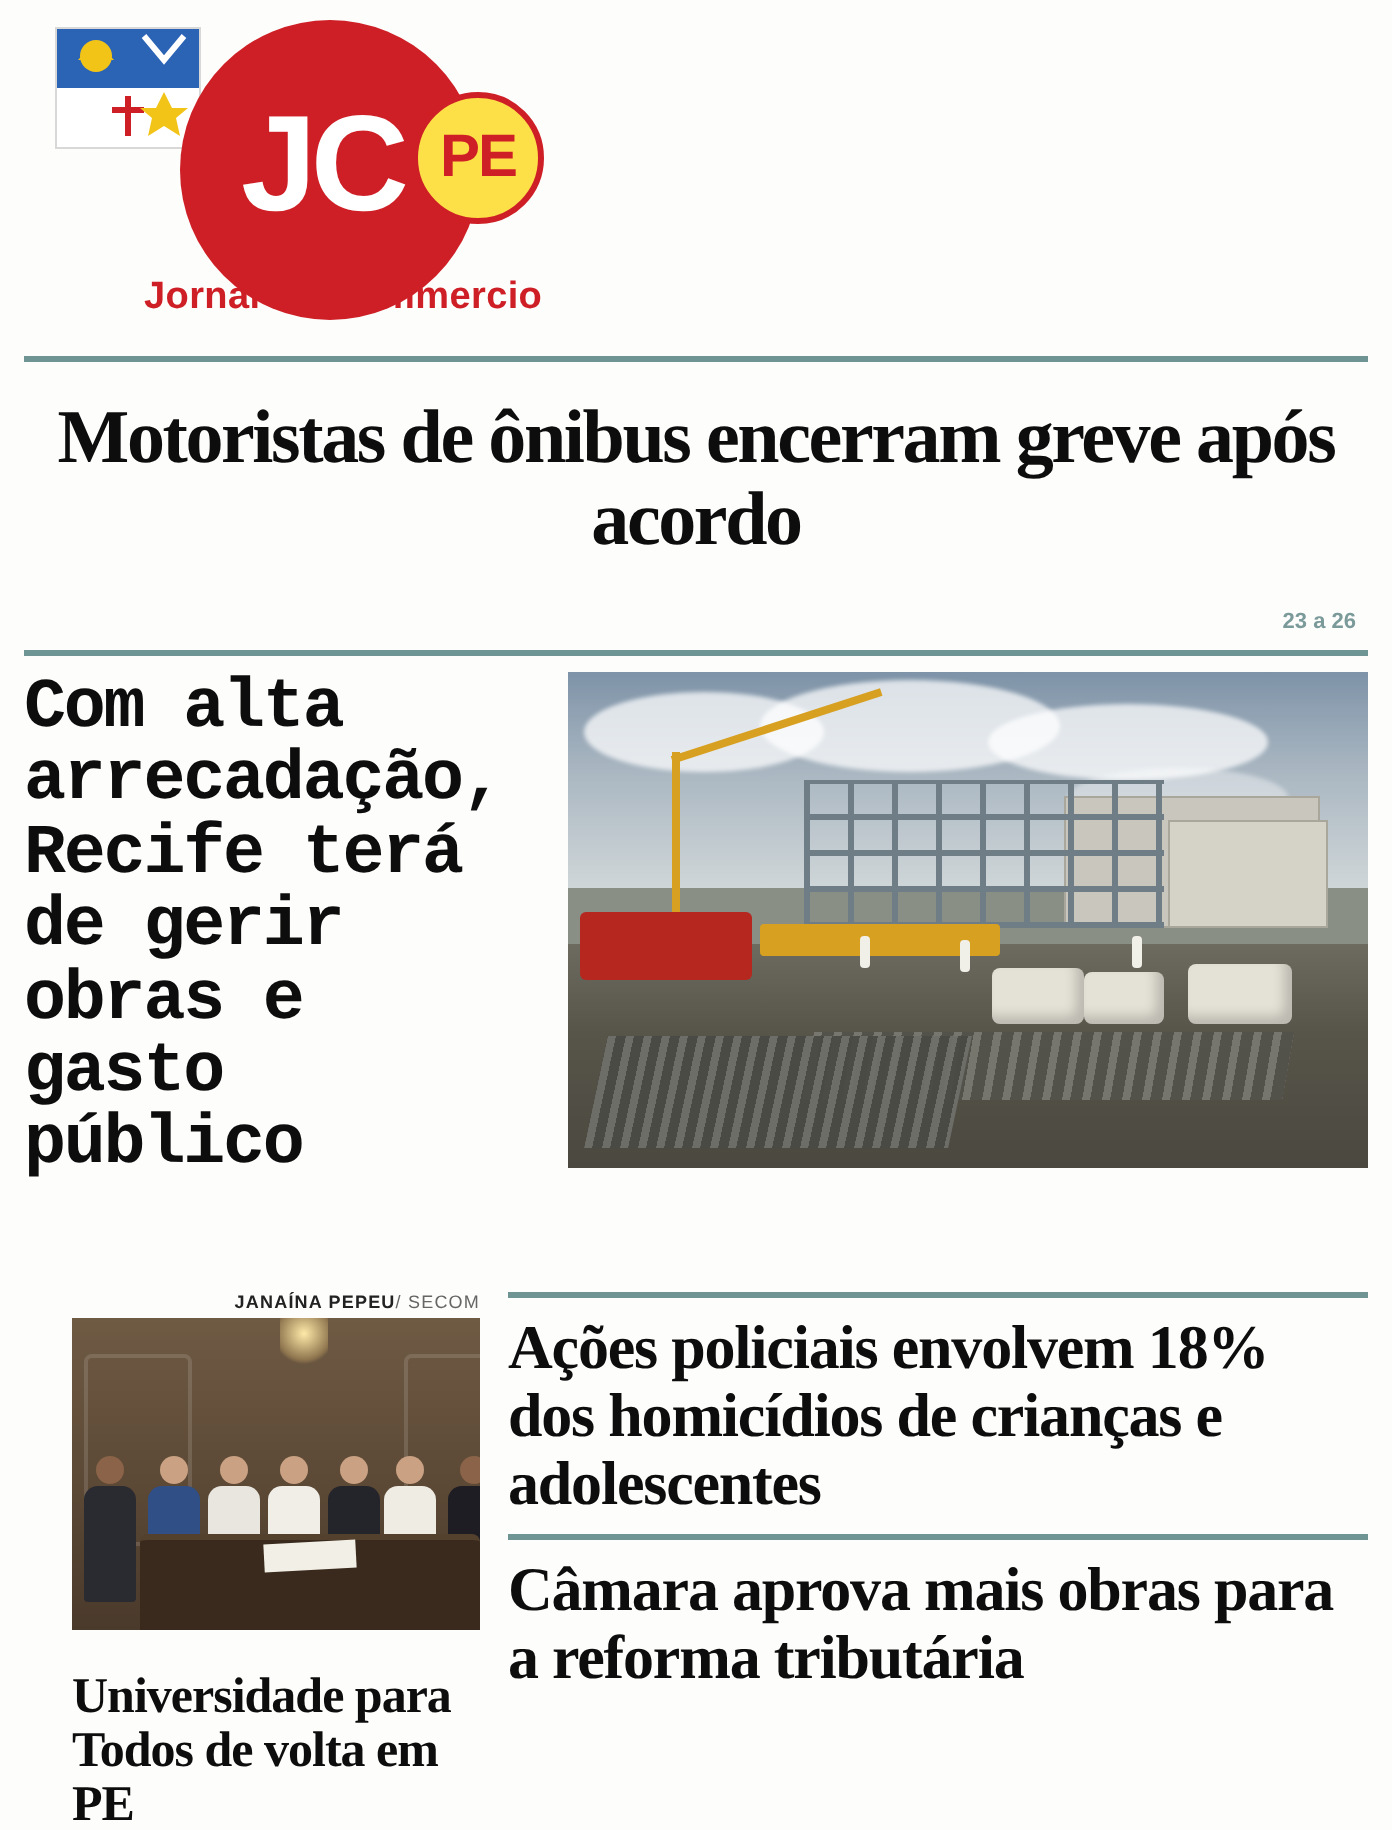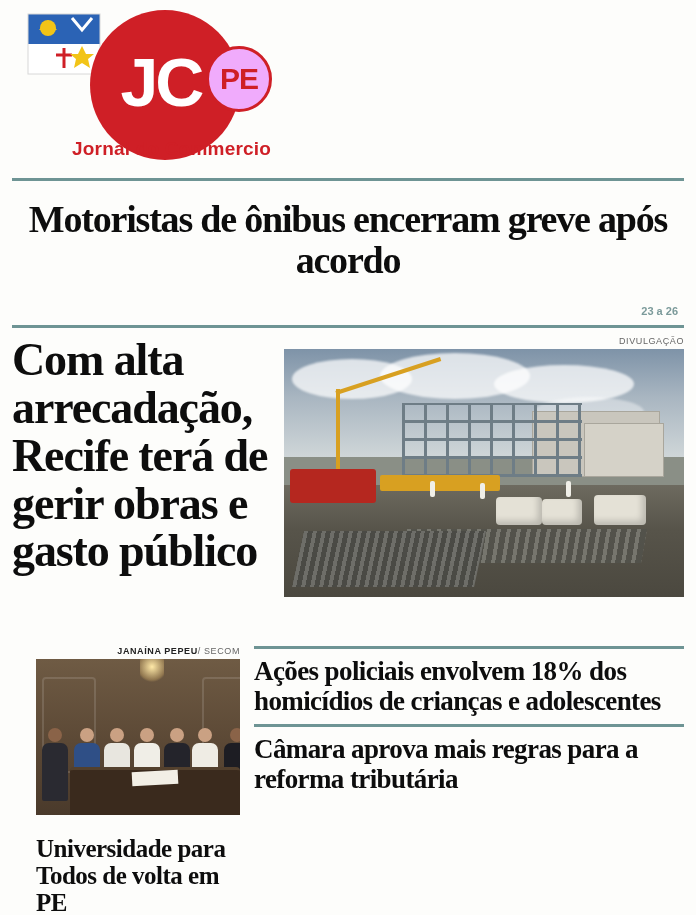--- a/index.html
+++ b/index.html
@@ -51,21 +51,21 @@
     line-height: 1;
     margin-left: -8px;
     margin-top: -6px;
     font-family: "Liberation Sans", sans-serif;
   }
   .pe-badge {
     position: absolute;
     left: 196px; top: 42px;
     width: 66px; height: 66px;
     border-radius: 50%;
-    background: #f0abfc;
+    background: #fde047;
     border: 3px solid #cf1f26;
     display: flex; align-items: center; justify-content: center; text-align: center;
   }
   .pe-badge span {
     color: #cf1f26;
     font-size: 30px;
     font-weight: bold;
     letter-spacing: -1px;
   }
   .logo-sub {
@@ -196,23 +196,23 @@
     display: flex;
     padding: 8px 12px 0 12px;
     gap: 14px;
     height: 312px;
   }
   .mid-left {
     width: 258px;
     flex: 0 0 258px;
   }
   .mid-left h2 {
-    font-family: Liberation Serif, serif;
-    font-weight: bold;
-    font-size: 46px;
+    font-family: Liberation Mono, monospace;
+    font-weight: bold;
+    font-size: 35px;
     line-height: 1.04;
     letter-spacing: -1.1px;
     color: #0d0d0d;
   }
   .mid-left .page-ref { margin-top: 4px; }
   .mid-right { flex: 1; }
   .credit {
     font-size: 9px;
     letter-spacing: 0.6px;
     color: #666666;
@@ -377,21 +377,21 @@
     font-size: 25px;
     line-height: 1.08;
     letter-spacing: -0.5px;
     color: #0d0d0d;
     margin-top: 20px;
   }
   .bottom-right { flex: 1; }
   .bottom-right h3 {
     font-family: "Liberation Serif", serif;
     font-weight: bold;
-    font-size: 27px;
+    font-size: 31px;
     line-height: 1.1;
     letter-spacing: -0.6px;
     color: #0d0d0d;
   }
   .bottom-right .page-ref { margin-top: 2px; }
   .br-rule { height: 3px; background: #6e9494; margin: 8px 0 8px 0; }
   .topline { height: 3px; background: #6e9494; margin-bottom: 8px; }
 </style>
 </head>
 <body>
@@ -434,21 +434,20 @@
     <div class="page-ref">23 a 26</div>
   </div>
 
   <div class="rule"></div>
 
   <div class="mid">
     <div class="mid-left">
       <h2>Com alta arrecadação, Recife terá de gerir obras e gasto público</h2>
     </div>
     <div class="mid-right">
-      <div class="credit">DIVULGAÇÃO</div>
       <div class="photo-construction">
         <div class="pc-sky"></div>
         <div class="pc-cloud" style="left:8px;  top:10px; width:120px; height:40px;"></div>
         <div class="pc-cloud" style="left:96px; top:4px;  width:150px; height:46px;"></div>
         <div class="pc-cloud" style="left:210px;top:16px; width:140px; height:38px;"></div>
         <div class="pc-cloud" style="left:250px;top:48px; width:110px; height:30px; opacity:.55;"></div>
 
         <div class="pc-building" style="left:248px; top:62px; width:128px; height:66px;"></div>
         <div class="pc-building" style="left:300px; top:74px; width:80px;  height:54px; background:#d5d2c8;"></div>
         <div class="pc-frame"></div>
@@ -516,17 +515,17 @@
         <div class="ps-table"></div>
         <div class="ps-paper"></div>
       </div>
       <h3>Universidade para Todos de volta em PE</h3>
     </div>
 
     <div class="bottom-right">
       <div class="topline"></div>
       <h3>Ações policiais envolvem 18% dos homicídios de crianças e adolescentes</h3>
       <div class="br-rule"></div>
-      <h3>Câmara aprova mais regras para a reforma tributária</h3>
+      <h3>Câmara aprova mais obras para a reforma tributária</h3>
     </div>
   </div>
 
 </div>
 
 </body></html>

